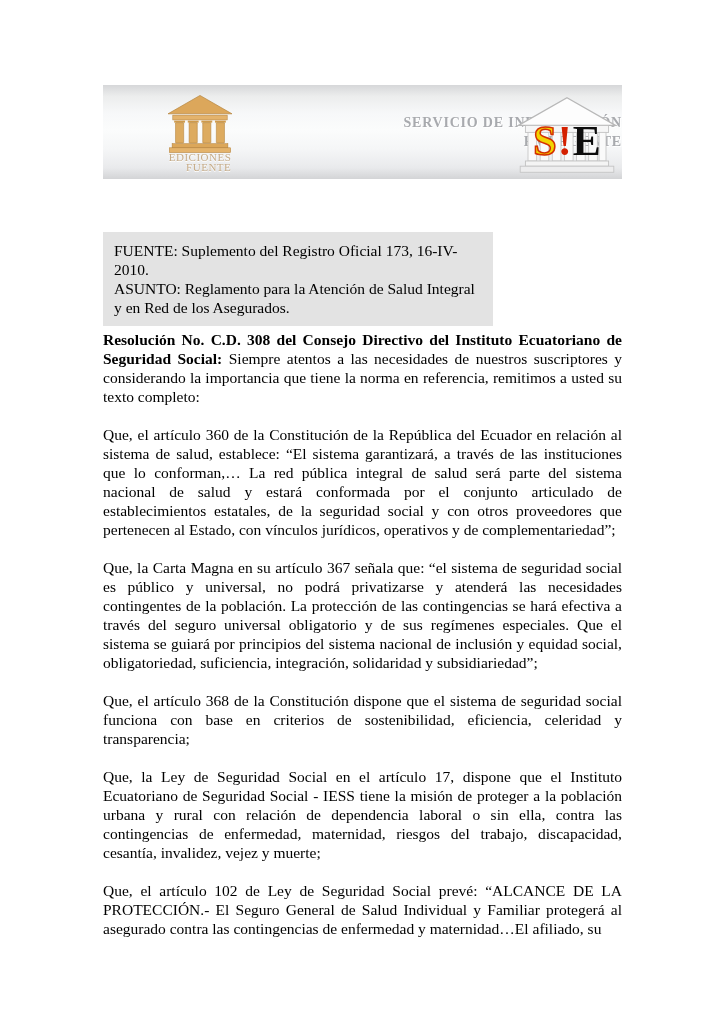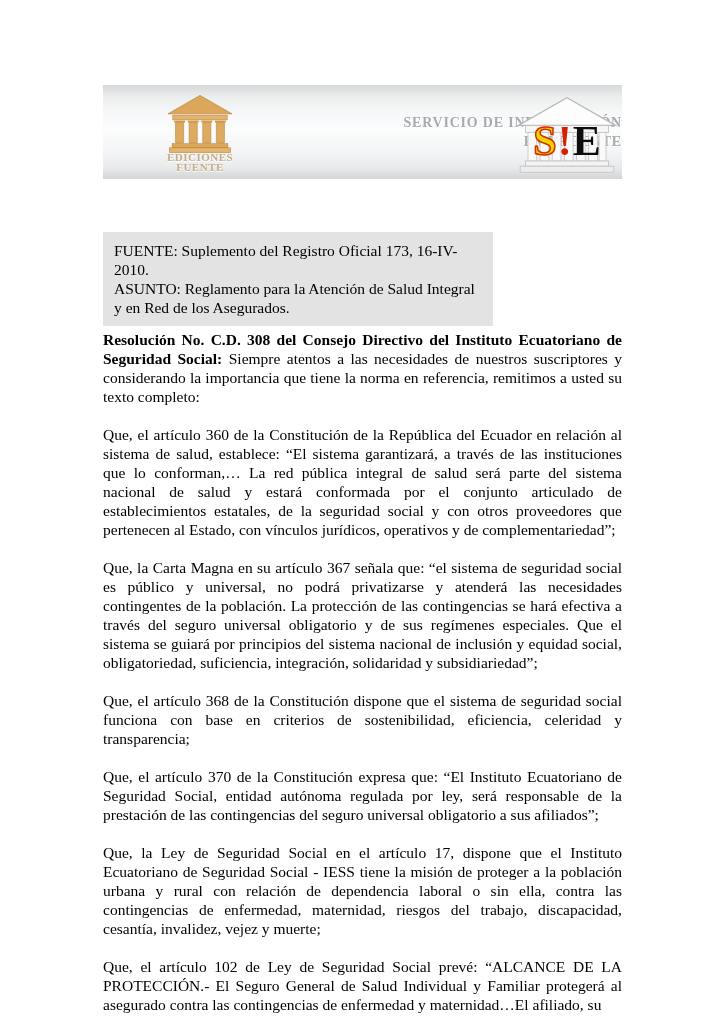--- a/index.html
+++ b/index.html
@@ -19,22 +19,22 @@
     background: linear-gradient(180deg,
       #d6d7d9 0%, #eceded 12%, #f7f8f9 30%, #fbfcfc 48%,
       #f5f6f7 68%, #e9eaec 88%, #d3d4d6 100%);
   }
   .logo-left {
     position: absolute; left: 52px; top: 3px; width: 90px;
     display: flex; flex-direction: column; align-items: center;
   }
   .temple-gold { width: 68px; height: 72px; display: block; }
   .logo-left-text {
-    margin-top: -8px; text-align: center; line-height: 10px;
-    font-family: "Liberation Serif", serif; font-weight: bold;
+    margin-top: -8px; text-align: right; line-height: 10px;
+    font-family: "Liberation Serif", serif; font-weight: normal;
     font-size: 11px; letter-spacing: 0.5px; color: #c5ab87;
     text-shadow: 0 1px 0 #ffffff;
   }
   .logo-left-text span { display: block; }
 
   .service-name {
     position: absolute; left: 0; right: 0; top: 28px;
     text-align: right;
     font-family: "Liberation Serif", serif; font-weight: bold;
     font-size: 14px; line-height: 19px; letter-spacing: 0.8px;
@@ -143,18 +143,17 @@
   <div class="source-box">
     <div>FUENTE: Suplemento del Registro Oficial 173, 16-IV-2010.</div>
     <div>ASUNTO: Reglamento para la Atención de Salud Integral y en Red de los Asegurados.</div>
   </div>
 
   <div class="body-text">
     <p class="para"><b>Resolución No. C.D. 308 del Consejo Directivo del Instituto Ecuatoriano de Seguridad Social:</b><span> Siempre atentos a las necesidades de nuestros suscriptores y considerando la importancia que tiene la norma en referencia, remitimos a usted su texto completo:</span></p>
     <p class="para">Que, el artículo 360 de la Constitución de la República del Ecuador en relación al sistema de salud, establece: “El sistema garantizará, a través de las instituciones que lo conforman,… La red pública integral de salud será parte del sistema nacional de salud y estará conformada por el conjunto articulado de establecimientos estatales, de la seguridad social y con otros proveedores que pertenecen al Estado, con vínculos jurídicos, operativos y de complementariedad”;</p>
     <p class="para">Que, la Carta Magna en su artículo 367 señala que: “el sistema de seguridad social es público y universal, no podrá privatizarse y atenderá las necesidades contingentes de la población. La protección de las contingencias se hará efectiva a través del seguro universal obligatorio y de sus regímenes especiales. Que el sistema se guiará por principios del sistema nacional de inclusión y equidad social, obligatoriedad, suficiencia, integración, solidaridad y subsidiariedad”;</p>
     <p class="para">Que, el artículo 368 de la Constitución dispone que el sistema de seguridad social funciona con base en criterios de sostenibilidad, eficiencia, celeridad y transparencia;</p>
-    <p class="para">Que, el artículo 370 de la Constitución expresa que: “El Instituto Ecuatoriano de Seguridad Social, entidad autónoma regulada por ley, será responsable de la prestación de las contingencias del seguro universal obligatorio a sus afiliados”;</p>
     <p class="para">Que, la Ley de Seguridad Social en el artículo 17, dispone que el Instituto Ecuatoriano de Seguridad Social - IESS tiene la misión de proteger a la población urbana y rural con relación de dependencia laboral o sin ella, contra las contingencias de enfermedad, maternidad, riesgos del trabajo, discapacidad, cesantía, invalidez, vejez y muerte;</p>
     <p class="para">Que, el artículo 102 de Ley de Seguridad Social prevé: “ALCANCE DE LA PROTECCIÓN.- El Seguro General de Salud Individual y Familiar protegerá al asegurado contra las contingencias de enfermedad y maternidad…El afiliado, su</p>
   </div>
 
 </div>
 
 </body></html>

